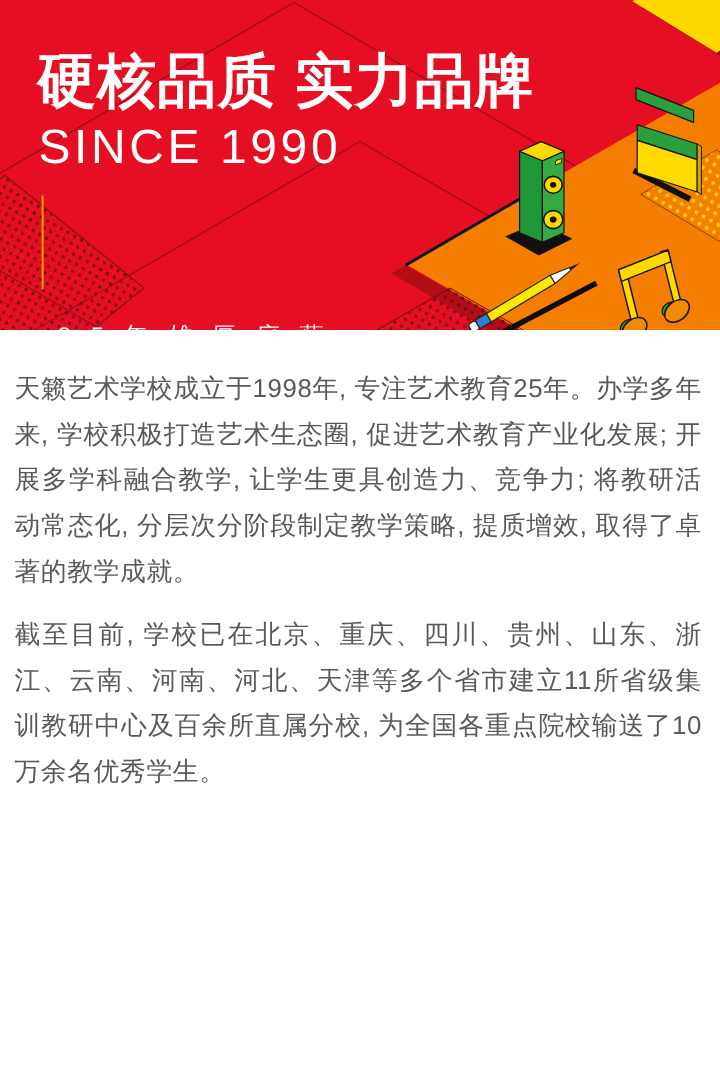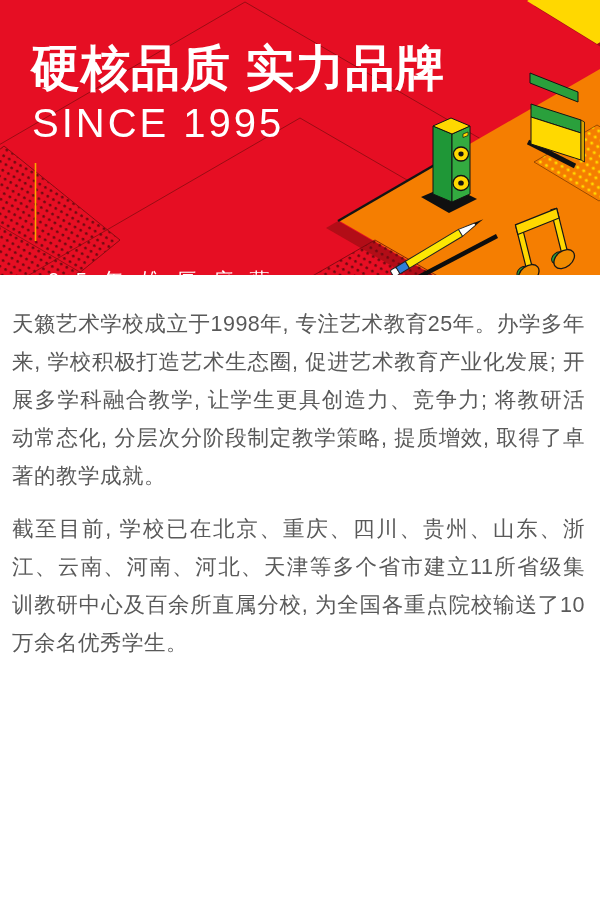--- a/index.html
+++ b/index.html
@@ -129,21 +129,21 @@
           <rect x="0" y="6" width="6" height="48" fill="#ffd800" stroke-width="1.2"></rect>
           <rect x="38" y="0" width="6" height="48" fill="#ffd800" stroke-width="1.2"></rect>
           <polygon points="0,6 44,0 44,10 0,16" fill="#ffd800" stroke-width="1.2"></polygon>
           <ellipse cx="1" cy="57" rx="11.5" ry="8" fill="#f08a00" stroke-width="1.3" transform="rotate(-25 1 57)"></ellipse>
           <ellipse cx="39" cy="51" rx="11.5" ry="8" fill="#f08a00" stroke-width="1.3" transform="rotate(-25 39 51)"></ellipse>
         </g>
       </g>
     </svg>
 
     <h1 class="banner-title">硬核品质 实力品牌</h1>
-    <div class="banner-subtitle">SINCE 1995</div>
+    <div class="banner-subtitle">SINCE 1990</div>
     <div class="banner-tagline">2 5 年 雄 厚 底 蕴</div>
   </div>
 
   <div class="content">
     <p>天籁艺术学校成立于1998年, 专注艺术教育25年。办学多年来, 学校积极打造艺术生态圈, 促进艺术教育产业化发展; 开展多学科融合教学, 让学生更具创造力、竞争力; 将教研活动常态化, 分层次分阶段制定教学策略, 提质增效, 取得了卓著的教学成就。</p>
     <p>截至目前, 学校已在北京、重庆、四川、贵州、山东、浙江、云南、河南、河北、天津等多个省市建立11所省级集训教研中心及百余所直属分校, 为全国各重点院校输送了10万余名优秀学生。</p>
   </div>
 
 </div>
 

